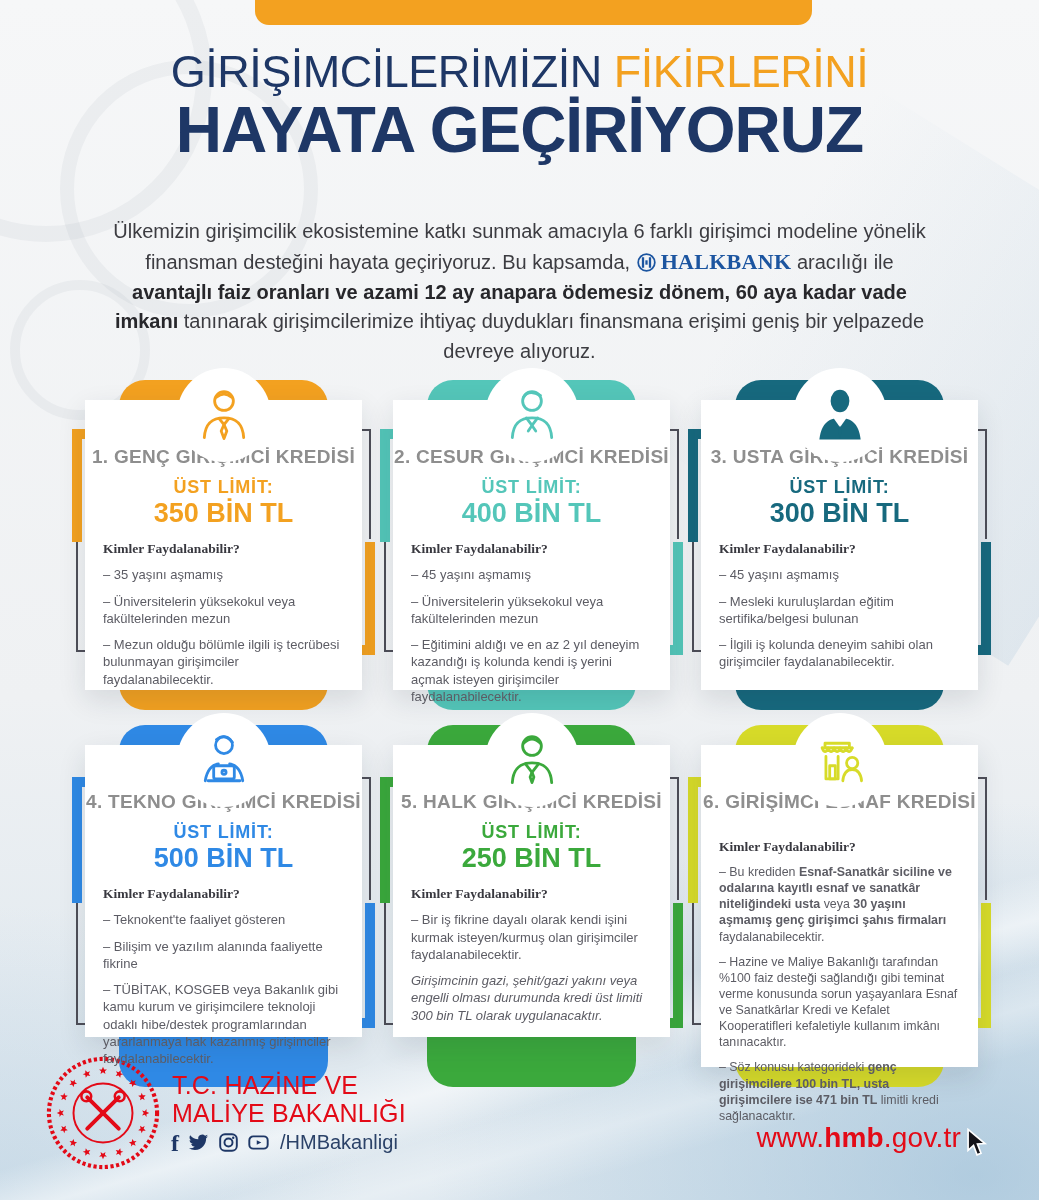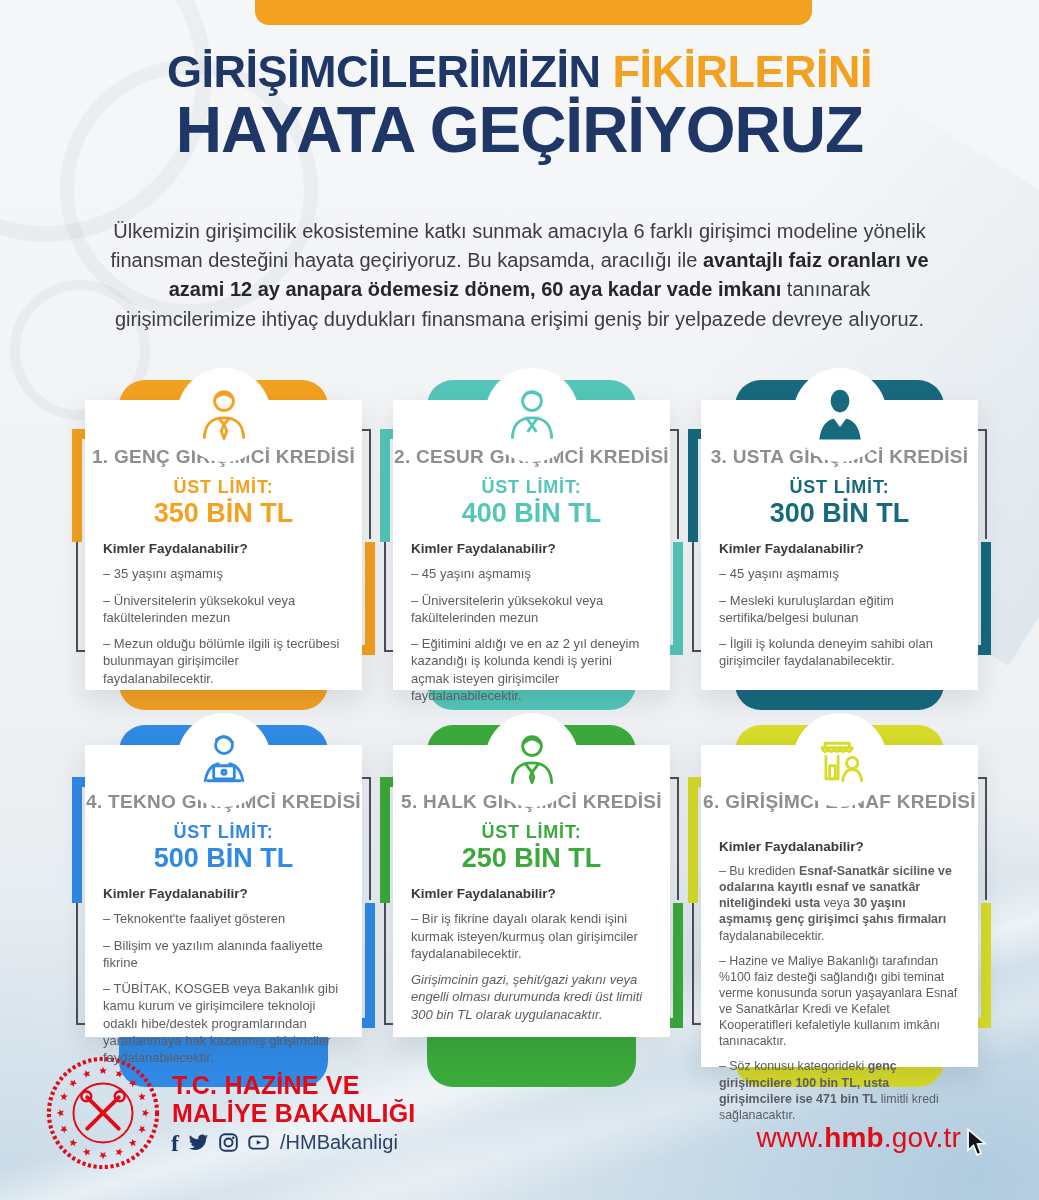--- a/index.html
+++ b/index.html
@@ -16,21 +16,21 @@
   .diagband{position:absolute;right:-120px;top:140px;width:520px;height:420px;transform:rotate(32deg);
     background:linear-gradient(90deg,rgba(184,206,223,0) 20%,rgba(184,206,223,.30));}
   .streak{position:absolute;left:-120px;width:1400px;height:90px;transform:rotate(-16deg);
     background:linear-gradient(180deg,rgba(255,255,255,0),rgba(255,255,255,.55),rgba(255,255,255,0));}
   .s1{top:1005px;} .s2{top:1090px;opacity:.6;}
 
   .top-tab{position:absolute;left:255px;top:0;width:557px;height:25px;background:var(--orange);
     border-radius:0 0 14px 14px;}
 
   .title{position:absolute;left:0;right:0;top:46px;text-align:center;color:var(--navy);}
-  .title .l1{margin:0;font-size:45px;font-weight:700;letter-spacing:-.5px;}
+  .title .l1{margin:0;font-size:45px;font-weight:400;letter-spacing:-.5px;}
   .title .l1 .accent{color:var(--orange);}
   .title .l2{margin:0;font-size:64px;font-weight:800;letter-spacing:-1px;line-height:1.02;}
 
   .intro{position:absolute;left:104px;right:104px;top:197px;text-align:center;
     font-size:20px;line-height:1.46;color:#3c3c41;}
   .intro .b{font-weight:700;color:#27272b;}
   .halkbank{display:inline-flex;align-items:center;gap:4px;vertical-align:-4px;white-space:nowrap;}
   .halkbank svg{width:21px;height:21px;}
   .halkbank .txt{font-family:"Liberation Serif",serif;font-weight:700;font-size:22px;
     color:var(--halkbank_blue);letter-spacing:.3px;}
@@ -59,28 +59,28 @@
   .deco-r .foot{top:10%;right:4px;width:9px;height:2px;background:#4e4e58;}
   .deco-r .bar{top:49%;right:0;width:10px;height:39%;background:var(--c);}
   .deco-r .stub{top:calc(88% - 10px);right:0;width:13px;height:10px;background:var(--c);}
 
   .ctitle{margin:0;padding-top:46px;text-align:center;font-size:19px;font-weight:700;
     color:var(--card_title_gray);letter-spacing:.3px;}
   .climit-label{text-align:center;margin-top:9px;font-size:18px;font-weight:700;
     letter-spacing:.8px;color:var(--c);}
   .climit{text-align:center;margin-top:1px;font-size:27px;font-weight:800;color:var(--c);
     line-height:1.05;}
-  .cq{margin:14px 18px 0;font-size:13.5px;font-weight:700;color:#38383f;}
+  .cq{margin:14px 18px 0;font-size:13.5px;font-weight:700;color:#38383f;font-family:Liberation Serif, serif;}
   .c6 .cq{margin-top:26px;}
   .bullets{margin:4px 18px 0;}
   .bullet{margin:9px 0 0;font-size:13px;color:#5c5c64;line-height:1.33;}
   .c6 .bullet{font-size:12.4px;line-height:1.3;}
 
   .emblem{position:absolute;left:44px;top:1054px;width:118px;height:118px;color:var(--red);}
-  .ministry{position:absolute;left:172px;top:1071px;color:var(--red);font-weight:700;
+  .ministry{position:absolute;left:172px;top:1071px;color:var(--red);font-weight:400;
     font-size:25px;line-height:1.13;letter-spacing:.2px;}
   .social{position:absolute;left:171px;top:1131px;display:flex;align-items:center;gap:9px;
     color:var(--navy);}
   .social .fglyph{font-family:"Liberation Serif",serif;font-weight:700;font-size:24px;line-height:20px;}
   .social svg{width:21px;height:21px;}
   .social .handle{font-size:20px;color:#2b4268;margin-left:2px;}
   .website{position:absolute;right:78px;top:1122px;font-size:28px;color:var(--red);letter-spacing:.2px;}
   .website .wb{font-weight:700;}
   .cursor{position:absolute;right:48px;top:1128px;width:25px;height:30px;}
 </style>
@@ -97,20 +97,29 @@
 
   <div class="top-tab"></div>
 
   <div class="title">
     <h1 class="l1"><span>GİRİŞİMCİLERİMİZİN</span> <span class="accent">FİKİRLERİNİ</span></h1>
     <h1 class="l2">HAYATA GEÇİRİYORUZ</h1>
   </div>
 
   <p class="intro">
     <span>Ülkemizin girişimcilik ekosistemine katkı sunmak amacıyla 6 farklı girişimci modeline yönelik finansman desteğini hayata geçiriyoruz. Bu kapsamda,</span>
+    <span class="halkbank">
+        <svg viewBox="0 0 24 24" fill="none" stroke="#1C55A0" stroke-width="2">
+          <circle cx="12" cy="12" r="9.5"></circle>
+          <line x1="8" y1="6" x2="8" y2="18" stroke-width="2.6"></line>
+          <line x1="16" y1="6" x2="16" y2="18" stroke-width="2.6"></line>
+          <line x1="12" y1="9.5" x2="12" y2="14.5" stroke-width="2.6"></line>
+        </svg>
+        <span class="txt">HALKBANK</span>
+      </span>
     <span>aracılığı ile</span>
     <span class="b">avantajlı faiz oranları ve azami 12 ay anapara ödemesiz dönem, 60 aya kadar vade imkanı</span>
     <span>tanınarak girişimcilerimize ihtiyaç duydukları finansmana erişimi geniş bir yelpazede devreye alıyoruz.</span>
   </p>
 
   <div class="cards">
 
     <div class="card c1" style="--c: #F3A120;">
       <div class="band"></div>
       <div class="deco deco-l">

